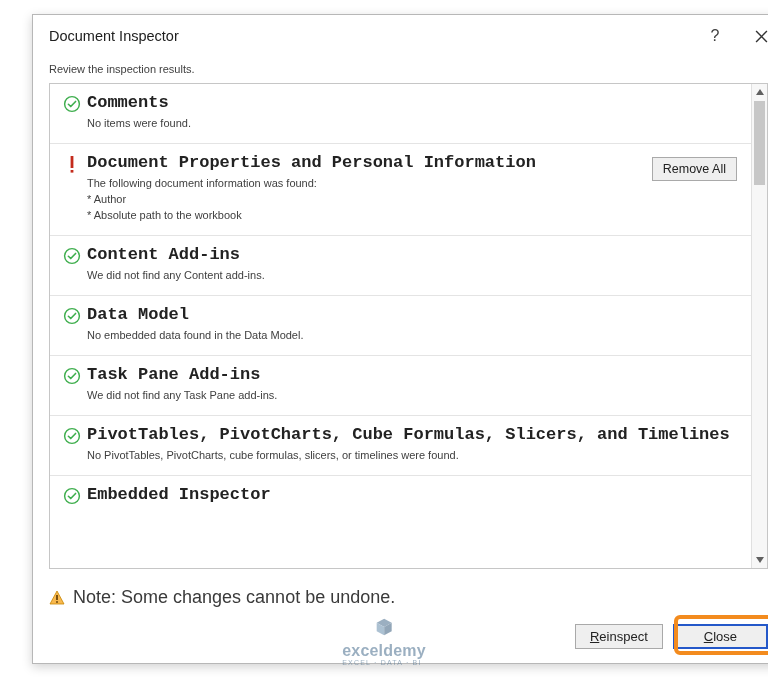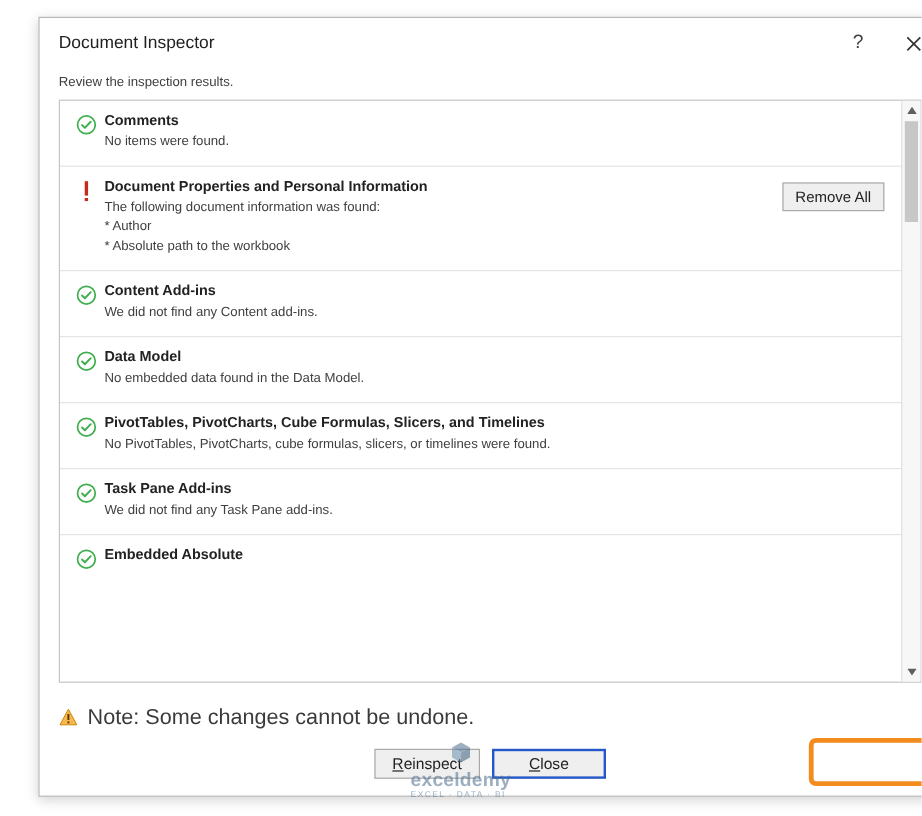--- a/index.html
+++ b/index.html
@@ -15,29 +15,29 @@
   .results-wrap { position: relative; margin: 0 16px; border: 1px solid #c6c6c6; height: 486px; }
   .results { position: absolute; left:0; top:0; right:16px; bottom:0; overflow: hidden; }
   .scrollbar { position:absolute; right:0; top:0; bottom:0; width:16px; background:#f7f7f7; border-left:1px solid #e0e0e0; }
   .scroll-arrow { position:absolute; left:0; width:16px; height:16px; display:flex; align-items:center; justify-content:center; color:#606060; font-size:10px; }
   .scroll-arrow.up { top:0; } .scroll-arrow.down { bottom:0; }
   .scroll-thumb { position:absolute; left:2px; right:2px; top:17px; height:84px; background:#c7c7c7; border-radius:0; }
   .item { border-bottom: 1px solid #e4e4e4; padding: 9px 10px 11px 10px; display:flex; }
   .item:last-child { border-bottom:none; }
   .item-icon { width:24px; flex:none; display:flex; justify-content:center; padding-top:2px; }
   .item-body { flex:1; padding-left:3px; }
-  .item-title { font-size:12px; font-weight:700; color:#222; }
+  .item-title { font-size:17px; font-weight:700; color:#222;font-family:Liberation Mono, monospace; }
   .item-desc { font-size:11px; color:#404040; margin-top:4px; line-height:1.45; }
   .item-action { flex:none; padding-top:4px; padding-right:4px; }
   .remove-btn { font-size:12.5px; padding:4px 10px; background:#efefef; border:1px solid #a9a9a9; color:#222;margin-left:32px; }
   .check-circle { width:18px; height:18px; }
   .footer { position:absolute; left:0; right:0; bottom:0; padding: 10px 16px 14px 16px; }
   .note-row { display:flex; align-items:center; gap:8px; margin-bottom:12px; }
   .note-text { font-size:18px; color:#3a3a3a; }
-  .btn-row { display:flex; justify-content:center; gap:10px;margin-top:16px; }
+  .btn-row { display:flex; justify-content:flex-end; gap:10px;margin-top:16px; }
   .dlg-btn { font-size:13px; padding:4px 14px; background:#efefef; border:1px solid #a9a9a9; color:#222; min-width:78px; }
   .dlg-btn .u { text-decoration: underline; }
   .close-highlight {
     position:absolute; right:10px; bottom:8px; width:100px; height:40px;
     border:4px solid #f38b1e; border-radius:6px; pointer-events:none;
   }
   .close-btn-border { border:2px solid #2458c9 !important; padding:3px 29px !important; }
   .watermark {
     position:absolute; left:50%; bottom:14px; transform:translateX(-50%);
     display:flex; align-items:center; gap:6px; opacity:0.55; pointer-events:none;flex-direction:column;
@@ -126,47 +126,47 @@
       </div>
 
       <div class="item">
         <div class="item-icon">
             <svg class="check-circle" viewBox="0 0 20 20">
               <circle cx="10" cy="10" r="8.2" fill="none" stroke="#3fae4e" stroke-width="1.6"></circle>
               <path d="M6 10.3 L8.6 12.8 L14 7.2" fill="none" stroke="#3fae4e" stroke-width="1.8" stroke-linecap="round" stroke-linejoin="round"></path>
             </svg>
           </div>
         <div class="item-body">
+          <div class="item-title">Task Pane Add-ins</div>
+          <div class="item-desc">We did not find any Task Pane add-ins.</div>
+        </div>
+      </div>
+
+      <div class="item">
+        <div class="item-icon">
+            <svg class="check-circle" viewBox="0 0 20 20">
+              <circle cx="10" cy="10" r="8.2" fill="none" stroke="#3fae4e" stroke-width="1.6"></circle>
+              <path d="M6 10.3 L8.6 12.8 L14 7.2" fill="none" stroke="#3fae4e" stroke-width="1.8" stroke-linecap="round" stroke-linejoin="round"></path>
+            </svg>
+          </div>
+        <div class="item-body">
           <div class="item-title">PivotTables, PivotCharts, Cube Formulas, Slicers, and Timelines</div>
           <div class="item-desc">No PivotTables, PivotCharts, cube formulas, slicers, or timelines were found.</div>
         </div>
       </div>
 
-      <div class="item">
-        <div class="item-icon">
-            <svg class="check-circle" viewBox="0 0 20 20">
-              <circle cx="10" cy="10" r="8.2" fill="none" stroke="#3fae4e" stroke-width="1.6"></circle>
-              <path d="M6 10.3 L8.6 12.8 L14 7.2" fill="none" stroke="#3fae4e" stroke-width="1.8" stroke-linecap="round" stroke-linejoin="round"></path>
-            </svg>
-          </div>
-        <div class="item-body">
-          <div class="item-title">Task Pane Add-ins</div>
-          <div class="item-desc">We did not find any Task Pane add-ins.</div>
-        </div>
-      </div>
-
       <div class="item" style="border-bottom:none;">
         <div class="item-icon">
             <svg class="check-circle" viewBox="0 0 20 20">
               <circle cx="10" cy="10" r="8.2" fill="none" stroke="#3fae4e" stroke-width="1.6"></circle>
               <path d="M6 10.3 L8.6 12.8 L14 7.2" fill="none" stroke="#3fae4e" stroke-width="1.8" stroke-linecap="round" stroke-linejoin="round"></path>
             </svg>
           </div>
         <div class="item-body">
-          <div class="item-title">Embedded Absolute</div>
+          <div class="item-title">Embedded Inspector</div>
         </div>
       </div>
 
     </div>
     <div class="scrollbar">
       <div class="scroll-arrow up">
           <svg width="8" height="6" viewBox="0 0 8 6">
             <path d="M0 6 L4 0 L8 6 Z" fill="#606060"></path>
           </svg>
         </div>

